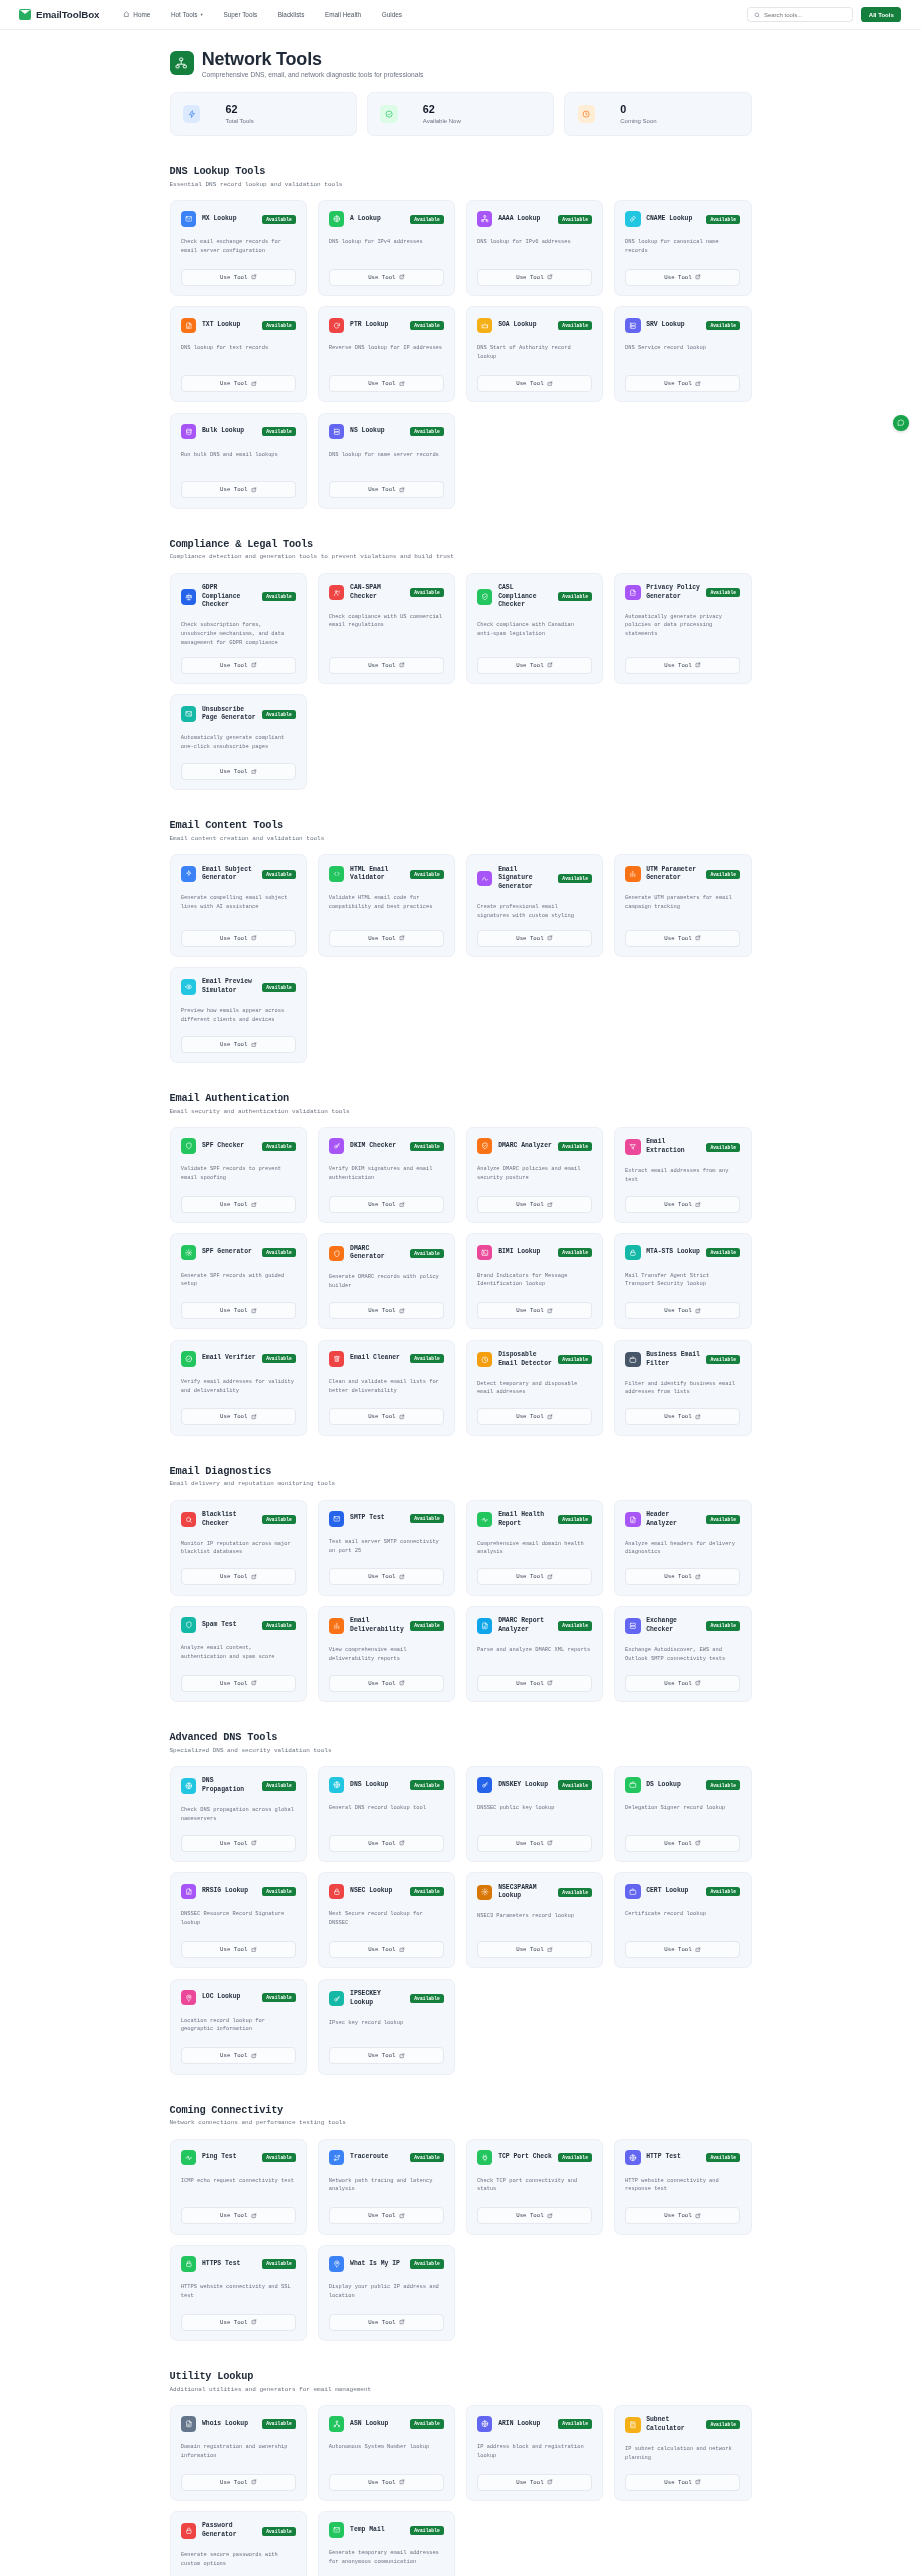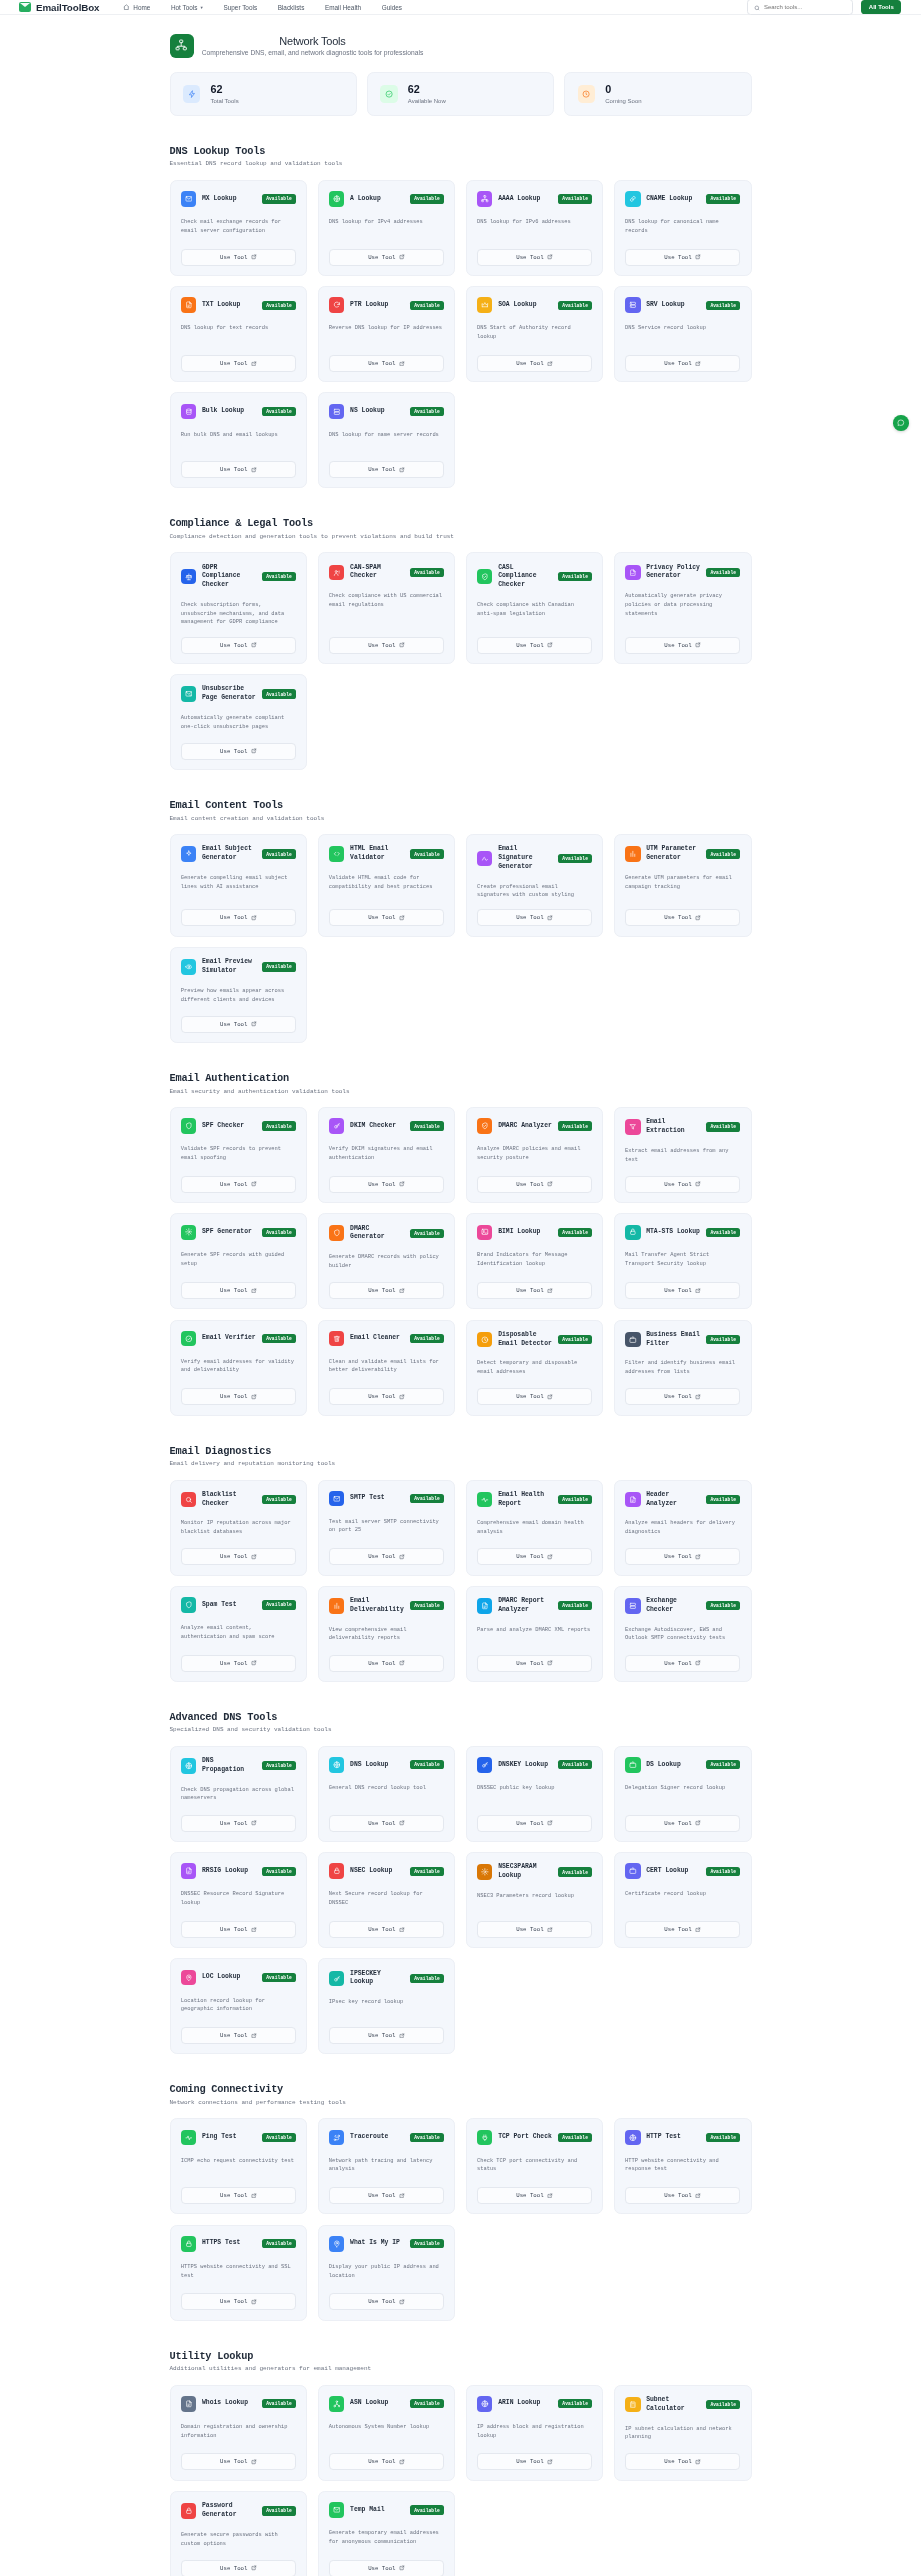--- a/index.html
+++ b/index.html
@@ -6,21 +6,21 @@
   html, body { width: 921px; }
   body {
     font-family: "Liberation Sans", sans-serif;
     background: #ffffff;
     color: #1f2937;
     -webkit-font-smoothing: antialiased;
   }
 
   
   .site-header {
-    height: 15px;
+    height: 30px;
     background: #ffffff;
     border-bottom: 0.5px solid #eef0f3;
     display: flex;
     align-items: center;
     padding: 0 19.6px 0 18.5px;
     position: relative;
   }
   .brand { display: flex; align-items: center; gap: 5.2px; margin-right: 24px; }
   .brand-mark {
     width: 12.4px; height: 10.3px; border-radius: 2.1px;
@@ -65,27 +65,27 @@
   .page { width: 921px; padding: 0 0 0 0; background:#fff; }
   .container { width: 582px; margin: 0 auto; }
 
   
   .hero { padding-top: 18.5px; }
   .hero-head { display: flex; align-items: center; gap: 8.2px; }
   .hero-icon {
     width: 24px; height: 24px; border-radius: 5.7px; background: #15803d;
     display: flex; align-items: center; justify-content: center; flex: none;
   }
-  .hero-title { font-size: 11px; font-weight: 400; color: #1f2937; letter-spacing: -0.2px; line-height: 1.15; text-align: center; }
+  .hero-title { font-size: 18px; font-weight: 700; color: #1f2937; letter-spacing: -0.2px; line-height: 1.15; }
   .hero-sub { font-size: 6.7px; color: #6b7280; margin-top: 1.5px; }
 
   .stats { display: flex; gap: 10.3px; margin-top: 14.4px; }
   .stat-card {
     flex: 1; background: #f4f7fc; border: 0.5px solid #eceff5; border-radius: 6.7px;
-    padding: 11.3px 12.4px; display: flex; align-items: center; gap: 10px; min-height: 44px;
+    padding: 11.3px 12.4px; display: flex; align-items: center; gap: 25px; min-height: 44px;
   }
   .stat-icon {
     width: 17.5px; height: 17.5px; border-radius: 4.6px; flex: none;
     display: flex; align-items: center; justify-content: center;
   }
   .stat-value { font-size: 10.8px; font-weight: 700; color: #111827; line-height: 1.1; }
   .stat-label { font-size: 6px; color: #6b7280; margin-top: 1.5px; }
 
   
   .section { margin-top: 29px; font-family: Liberation Mono, monospace; }

